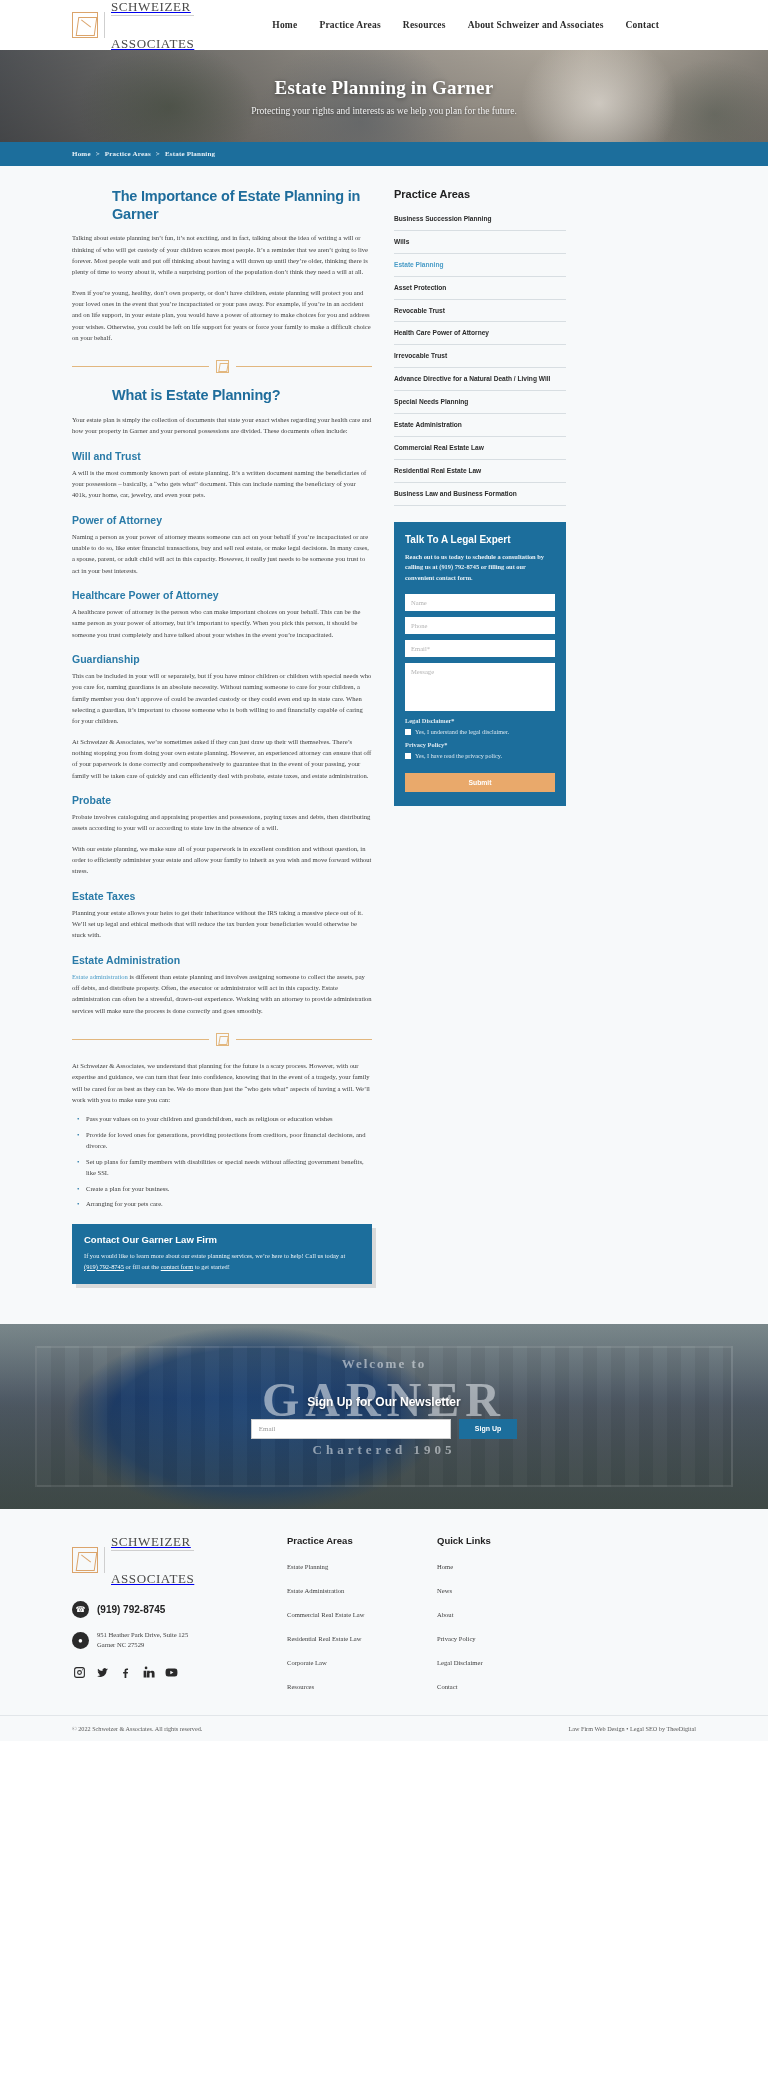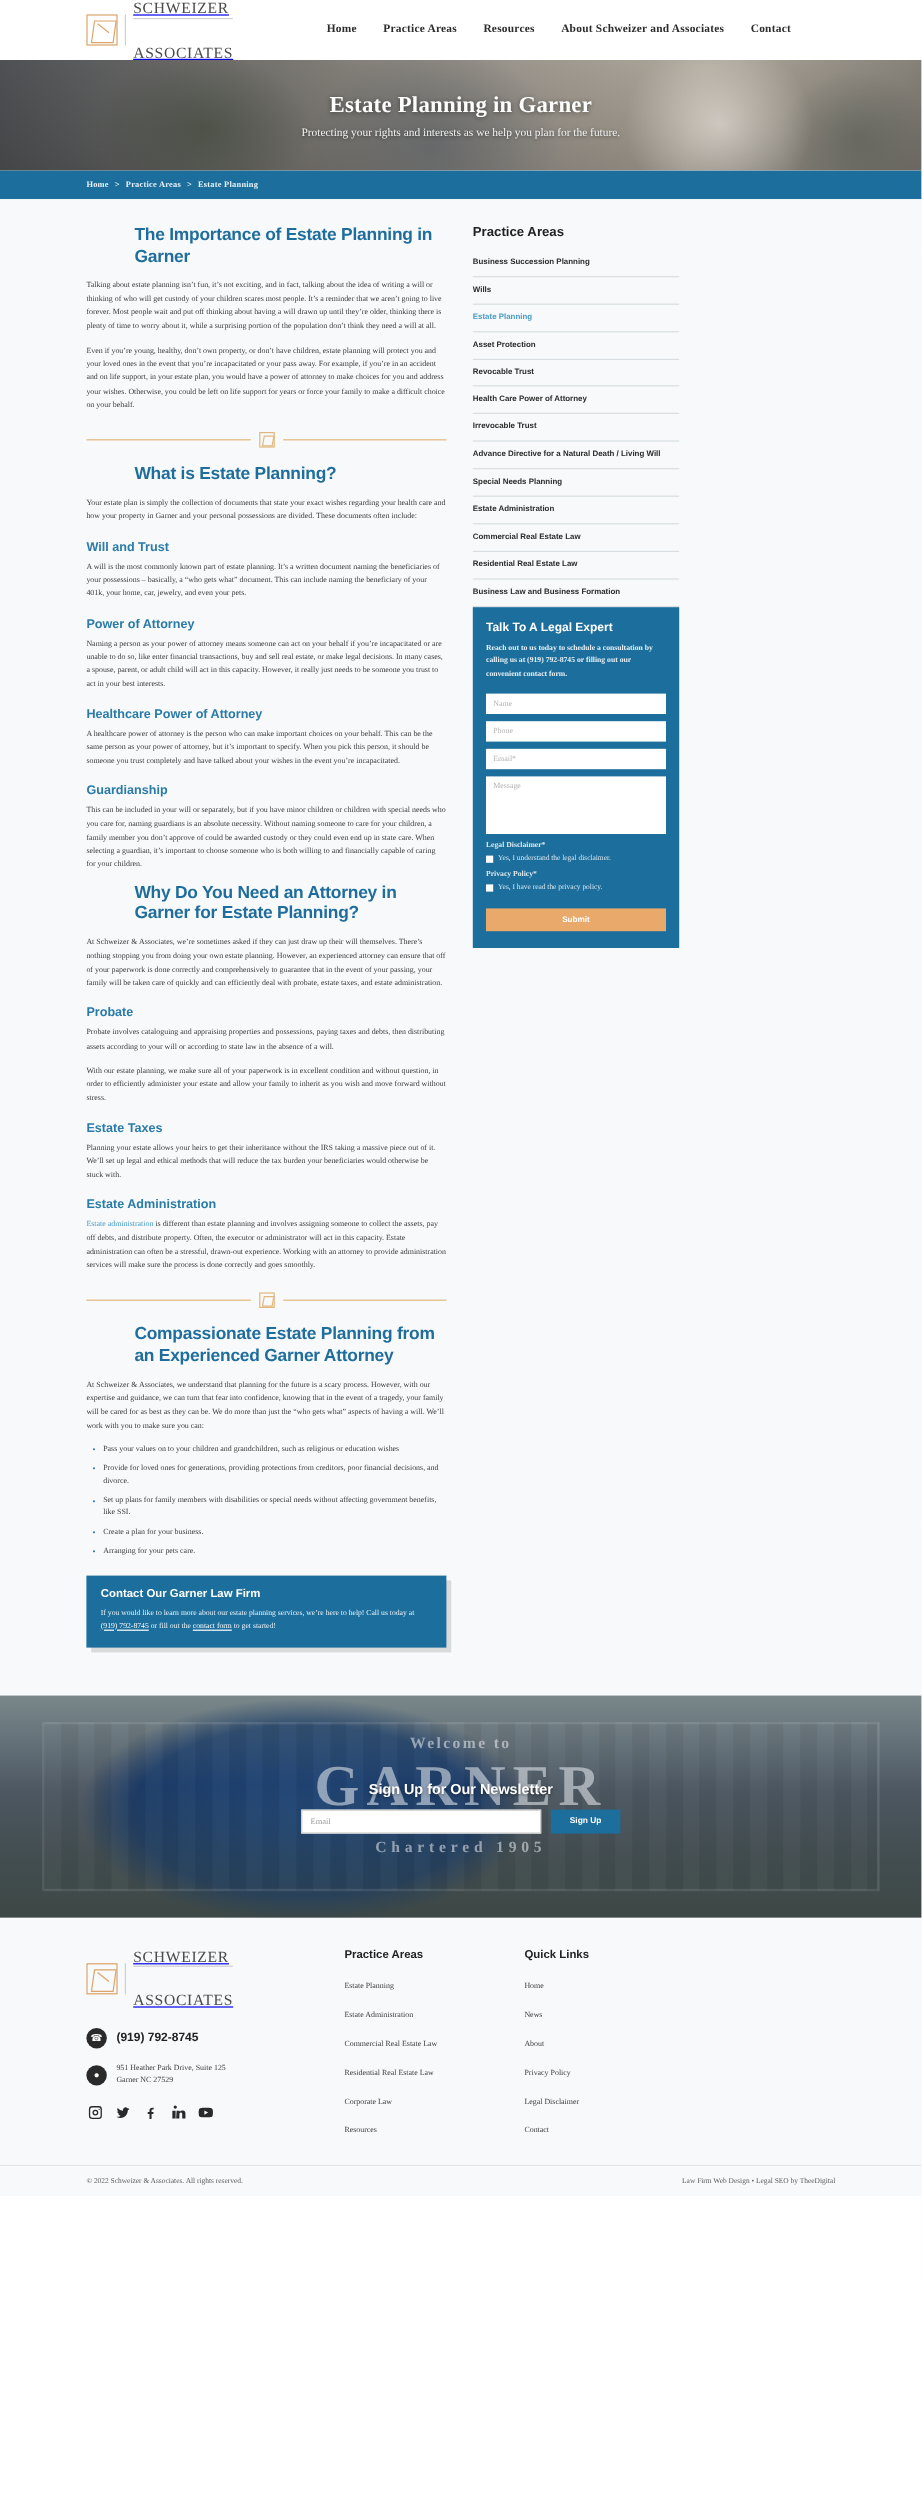--- a/index.html
+++ b/index.html
@@ -177,20 +177,21 @@
     font-family: "Liberation Sans", sans-serif;
     font-size: 6.6px; font-weight: bold;
     color: #2b2b2b; text-decoration: none;
     padding: 6px 0 6px 0; line-height: 1.5;
   }
   .pa-list a.active { color: #4a9cc7; }
 
   
   .legal-form {
     background: #1c6e9c;
+    margin-top: 16px;
     padding: 12px 11px 14px 11px;
   }
   .legal-form h3 {
     font-family: "Liberation Sans", sans-serif;
     font-size: 10px; color: #fff; font-weight: bold; margin-bottom: 7px;
   }
   .legal-form .intro {
     font-size: 6.4px; color: #e6f0f6; line-height: 1.7; margin-bottom: 10px;
     font-weight: bold;
   }
@@ -376,40 +377,38 @@
 
     <h2 class="sub-title">Power of Attorney</h2>
     <p>Naming a person as your power of attorney means someone can act on your behalf if you’re incapacitated or are unable to do so, like enter financial transactions, buy and sell real estate, or make legal decisions. In many cases, a spouse, parent, or adult child will act in this capacity. However, it really just needs to be someone you trust to act in your best interests.</p>
 
     <h2 class="sub-title">Healthcare Power of Attorney</h2>
     <p>A healthcare power of attorney is the person who can make important choices on your behalf. This can be the same person as your power of attorney, but it’s important to specify. When you pick this person, it should be someone you trust completely and have talked about your wishes in the event you’re incapacitated.</p>
 
     <h2 class="sub-title">Guardianship</h2>
     <p>This can be included in your will or separately, but if you have minor children or children with special needs who you care for, naming guardians is an absolute necessity. Without naming someone to care for your children, a family member you don’t approve of could be awarded custody or they could even end up in state care. When selecting a guardian, it’s important to choose someone who is both willing to and financially capable of caring for your children.</p>
 
-    <h1 class="section-title">Why Do You Need an Attorney in Garner for Estate Planning?</h1>
     <p>At Schweizer &amp; Associates, we’re sometimes asked if they can just draw up their will themselves. There’s nothing stopping you from doing your own estate planning. However, an experienced attorney can ensure that off of your paperwork is done correctly and comprehensively to guarantee that in the event of your passing, your family will be taken care of quickly and can efficiently deal with probate, estate taxes, and estate administration.</p>
 
     <h2 class="sub-title">Probate</h2>
     <p>Probate involves cataloguing and appraising properties and possessions, paying taxes and debts, then distributing assets according to your will or according to state law in the absence of a will.</p>
     <p>With our estate planning, we make sure all of your paperwork is in excellent condition and without question, in order to efficiently administer your estate and allow your family to inherit as you wish and move forward without stress.</p>
 
     <h2 class="sub-title">Estate Taxes</h2>
     <p>Planning your estate allows your heirs to get their inheritance without the IRS taking a massive piece out of it. We’ll set up legal and ethical methods that will reduce the tax burden your beneficiaries would otherwise be stuck with.</p>
 
     <h2 class="sub-title">Estate Administration</h2>
     <p><a class="inline-link" href="#">Estate administration</a><span> is different than estate planning and involves assigning someone to collect the assets, pay off debts, and distribute property. Often, the executor or administrator will act in this capacity. Estate administration can often be a stressful, drawn-out experience. Working with an attorney to provide administration services will make sure the process is done correctly and goes smoothly.</span></p>
 
     <div class="divider-orn">
       <span class="line"></span>
       <span class="orn"></span>
       <span class="line"></span>
     </div>
 
-    <h1 class="section-title">Compassionate Estate Planning from an Experienced Garner Attorney</h1>
     <p>At Schweizer &amp; Associates, we understand that planning for the future is a scary process. However, with our expertise and guidance, we can turn that fear into confidence, knowing that in the event of a tragedy, your family will be cared for as best as they can be. We do more than just the “who gets what” aspects of having a will. We’ll work with you to make sure you can:</p>
 
     <ul class="value-list">
       <li>Pass your values on to your children and grandchildren, such as religious or education wishes</li>
       <li>Provide for loved ones for generations, providing protections from creditors, poor financial decisions, and divorce.</li>
       <li>Set up plans for family members with disabilities or special needs without affecting government benefits, like SSI.</li>
       <li>Create a plan for your business.</li>
       <li>Arranging for your pets care.</li>
     </ul>
 

